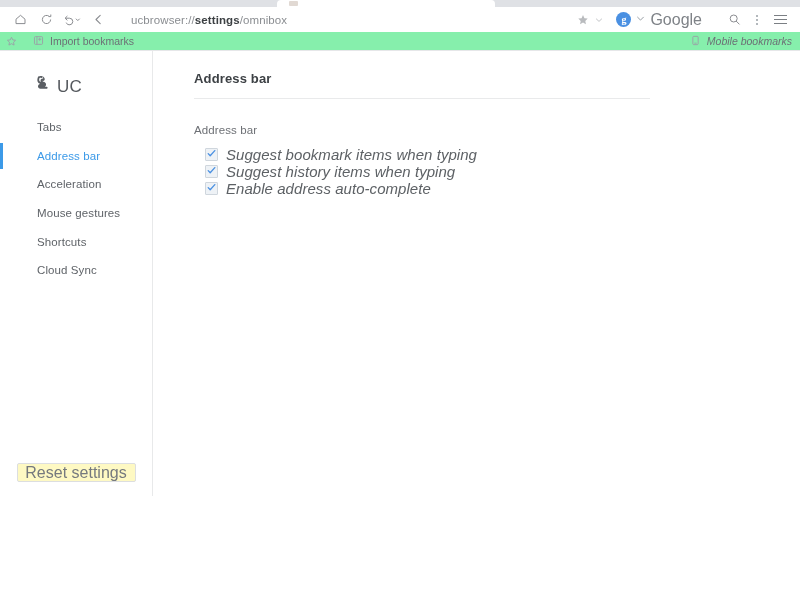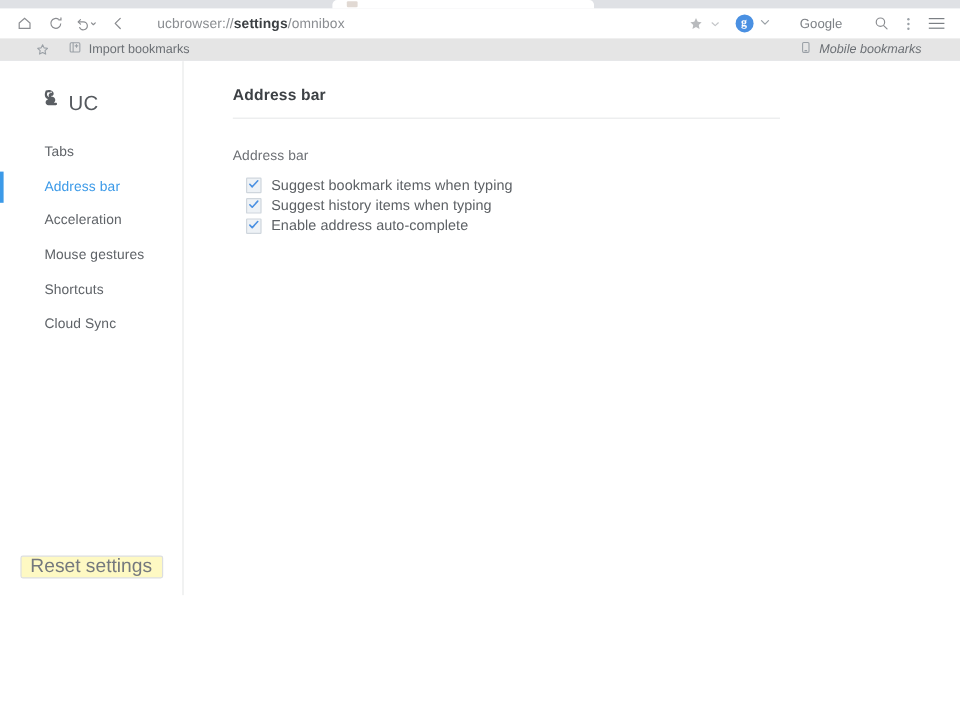--- a/index.html
+++ b/index.html
@@ -128,23 +128,22 @@
     justify-content: center;
     line-height: 1;
     font-family: "Liberation Serif", serif;
   }
   .engine-caret {
     color: #9aa0a6;
     font-size: 9px;
     line-height: 1;
   }
   .engine-name {
-    font-size: 11px;
+    font-size: 16px;
     color: #7e8287;
-    margin-left: 20px;
   }
   .sep-gap { width: 14px; }
   .dots {
     width: 22px;
     height: 22px;
     display: flex;
     flex-direction: column;
     align-items: center;
     justify-content: center;
     gap: 2px;
@@ -168,24 +167,24 @@
   .hamb i {
     width: 13px;
     height: 1px;
     background: #7b7f84;
     display: block;
   }
 
   
   .bookmarks {
     height: 18px;
-    background: #e5e5e5;
-    display: flex;
-    align-items: center;
-    padding: 0 24px;
+    background: #86efac;
+    display: flex;
+    align-items: center;
+    padding: 0 0;
     border-bottom: 1px solid #e6e7e9;
     flex: 0 0 auto;
   }
   .bm-star {
     width: 22px;
     display: flex;
     align-items: center;
     justify-content: center;
     color: #9aa0a6;
   }
@@ -338,24 +337,25 @@
     border-radius: 1px;
     position: relative;
     display: block;
   }
   .cbox svg {
     position: absolute;
     left: 0px;
     top: -1px;
   }
   .check-label {
-    font-size: 12px;
+    font-size: 15px;
     color: #5d6165;
     letter-spacing: .05px;
     white-space: nowrap;
+    font-style: italic;
   }
 </style>
 </head>
 <body>
 
 <div class="browser">
 
   <div class="tabstrip">
     <div class="tab-partial"></div>
     <div class="tab-favicon-hint"></div>

